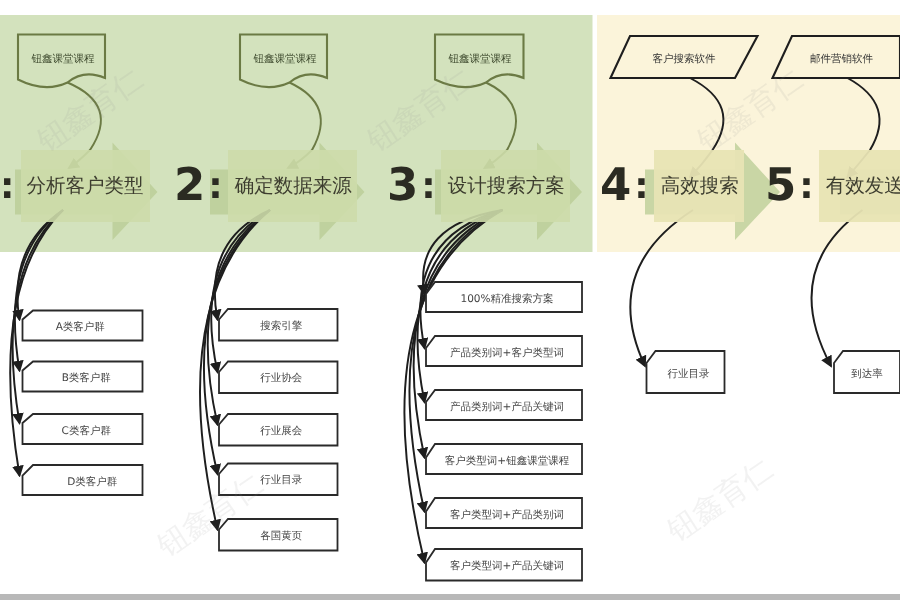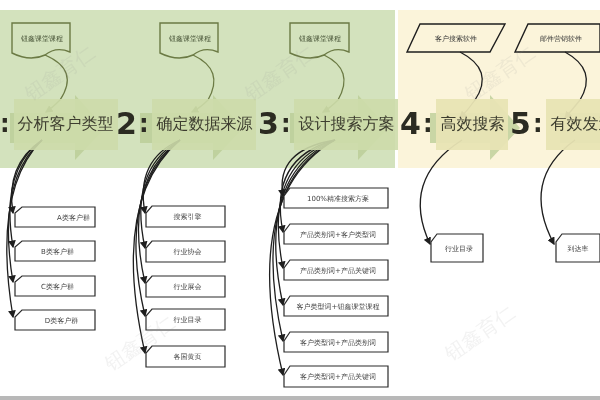--- a/index.html
+++ b/index.html
@@ -5,21 +5,21 @@
   html, body { margin:0; padding:0; }
   body { width:600px; height:400px; overflow:hidden; background:#ffffff; position:relative; font-family:"DejaVu Sans", sans-serif; }
   .band { position:absolute; top:10px; height:158px; }
   .band-green { left:0; width:395px; background:#d3e2bd; }
   .band-cream { left:398px; width:202px; background:#fbf4da; }
   .bottom-line { position:absolute; left:0; top:396px; width:600px; height:4px; background:#b8b8b8; }
   svg.canvas { position:absolute; left:0; top:0; }
   .step { position:absolute; top:106px; height:36px; display:flex; align-items:center; }
   .step-num { font-family:"DejaVu Sans", sans-serif; font-size:30px; font-weight:bold; color:#2b2b22; line-height:1; }
   .step-colon { font-size:24px; font-weight:bold; color:#2b2b22; margin:0 4px 0 2px; }
-  .step-label { font-size:16px; color:#3d3d2f; padding:15px 4px; background:rgba(205,220,170,0.9); white-space:nowrap; }
+  .step-label { font-size:13px; color:#3d3d2f; padding:15px 4px; background:rgba(205,220,170,0.9); white-space:nowrap; }
   .step-label.cream { background:rgba(232,228,180,0.95); }
   .doc-label { position:absolute; font-size:7px; color:#3e4a2e; text-align:center; white-space:nowrap; }
   .para-label { position:absolute; font-size:7px; color:#333; text-align:center; white-space:nowrap; }
   .box-label { position:absolute; font-size:7px; color:#444; text-align:center; white-space:nowrap; }
   .watermark { position:absolute; font-size:20px; color:rgba(150,150,150,0.12); transform:rotate(-35deg); white-space:nowrap; pointer-events:none; }
 </style>
 </head>
 <body>
 
 <div class="band band-green"></div>
@@ -144,21 +144,21 @@
   <span class="step-num">4</span>
   <span class="step-colon">:</span>
   <span class="step-label cream">高效搜索</span>
 </div>
 <div class="step" style="left:510px;">
   <span class="step-num">5</span>
   <span class="step-colon">:</span>
   <span class="step-label cream">有效发送</span>
 </div>
 
-<div class="box-label" style="left:36px; top:213px; width:75px;">A类客户群</div>
+<div class="box-label" style="left:16px; top:213px; width:75px;">A类客户群</div>
 <div class="box-label" style="left:20px; top:247px; width:75px;">B类客户群</div>
 <div class="box-label" style="left:20px; top:282px; width:75px;">C类客户群</div>
 <div class="box-label" style="left:24px; top:316px; width:75px;">D类客户群</div>
 
 <div class="box-label" style="left:150px; top:212px; width:75px;">搜索引擎</div>
 <div class="box-label" style="left:150px; top:247px; width:75px;">行业协会</div>
 <div class="box-label" style="left:150px; top:282px; width:75px;">行业展会</div>
 <div class="box-label" style="left:150px; top:315px; width:75px;">行业目录</div>
 <div class="box-label" style="left:150px; top:352px; width:75px;">各国黄页</div>
 

